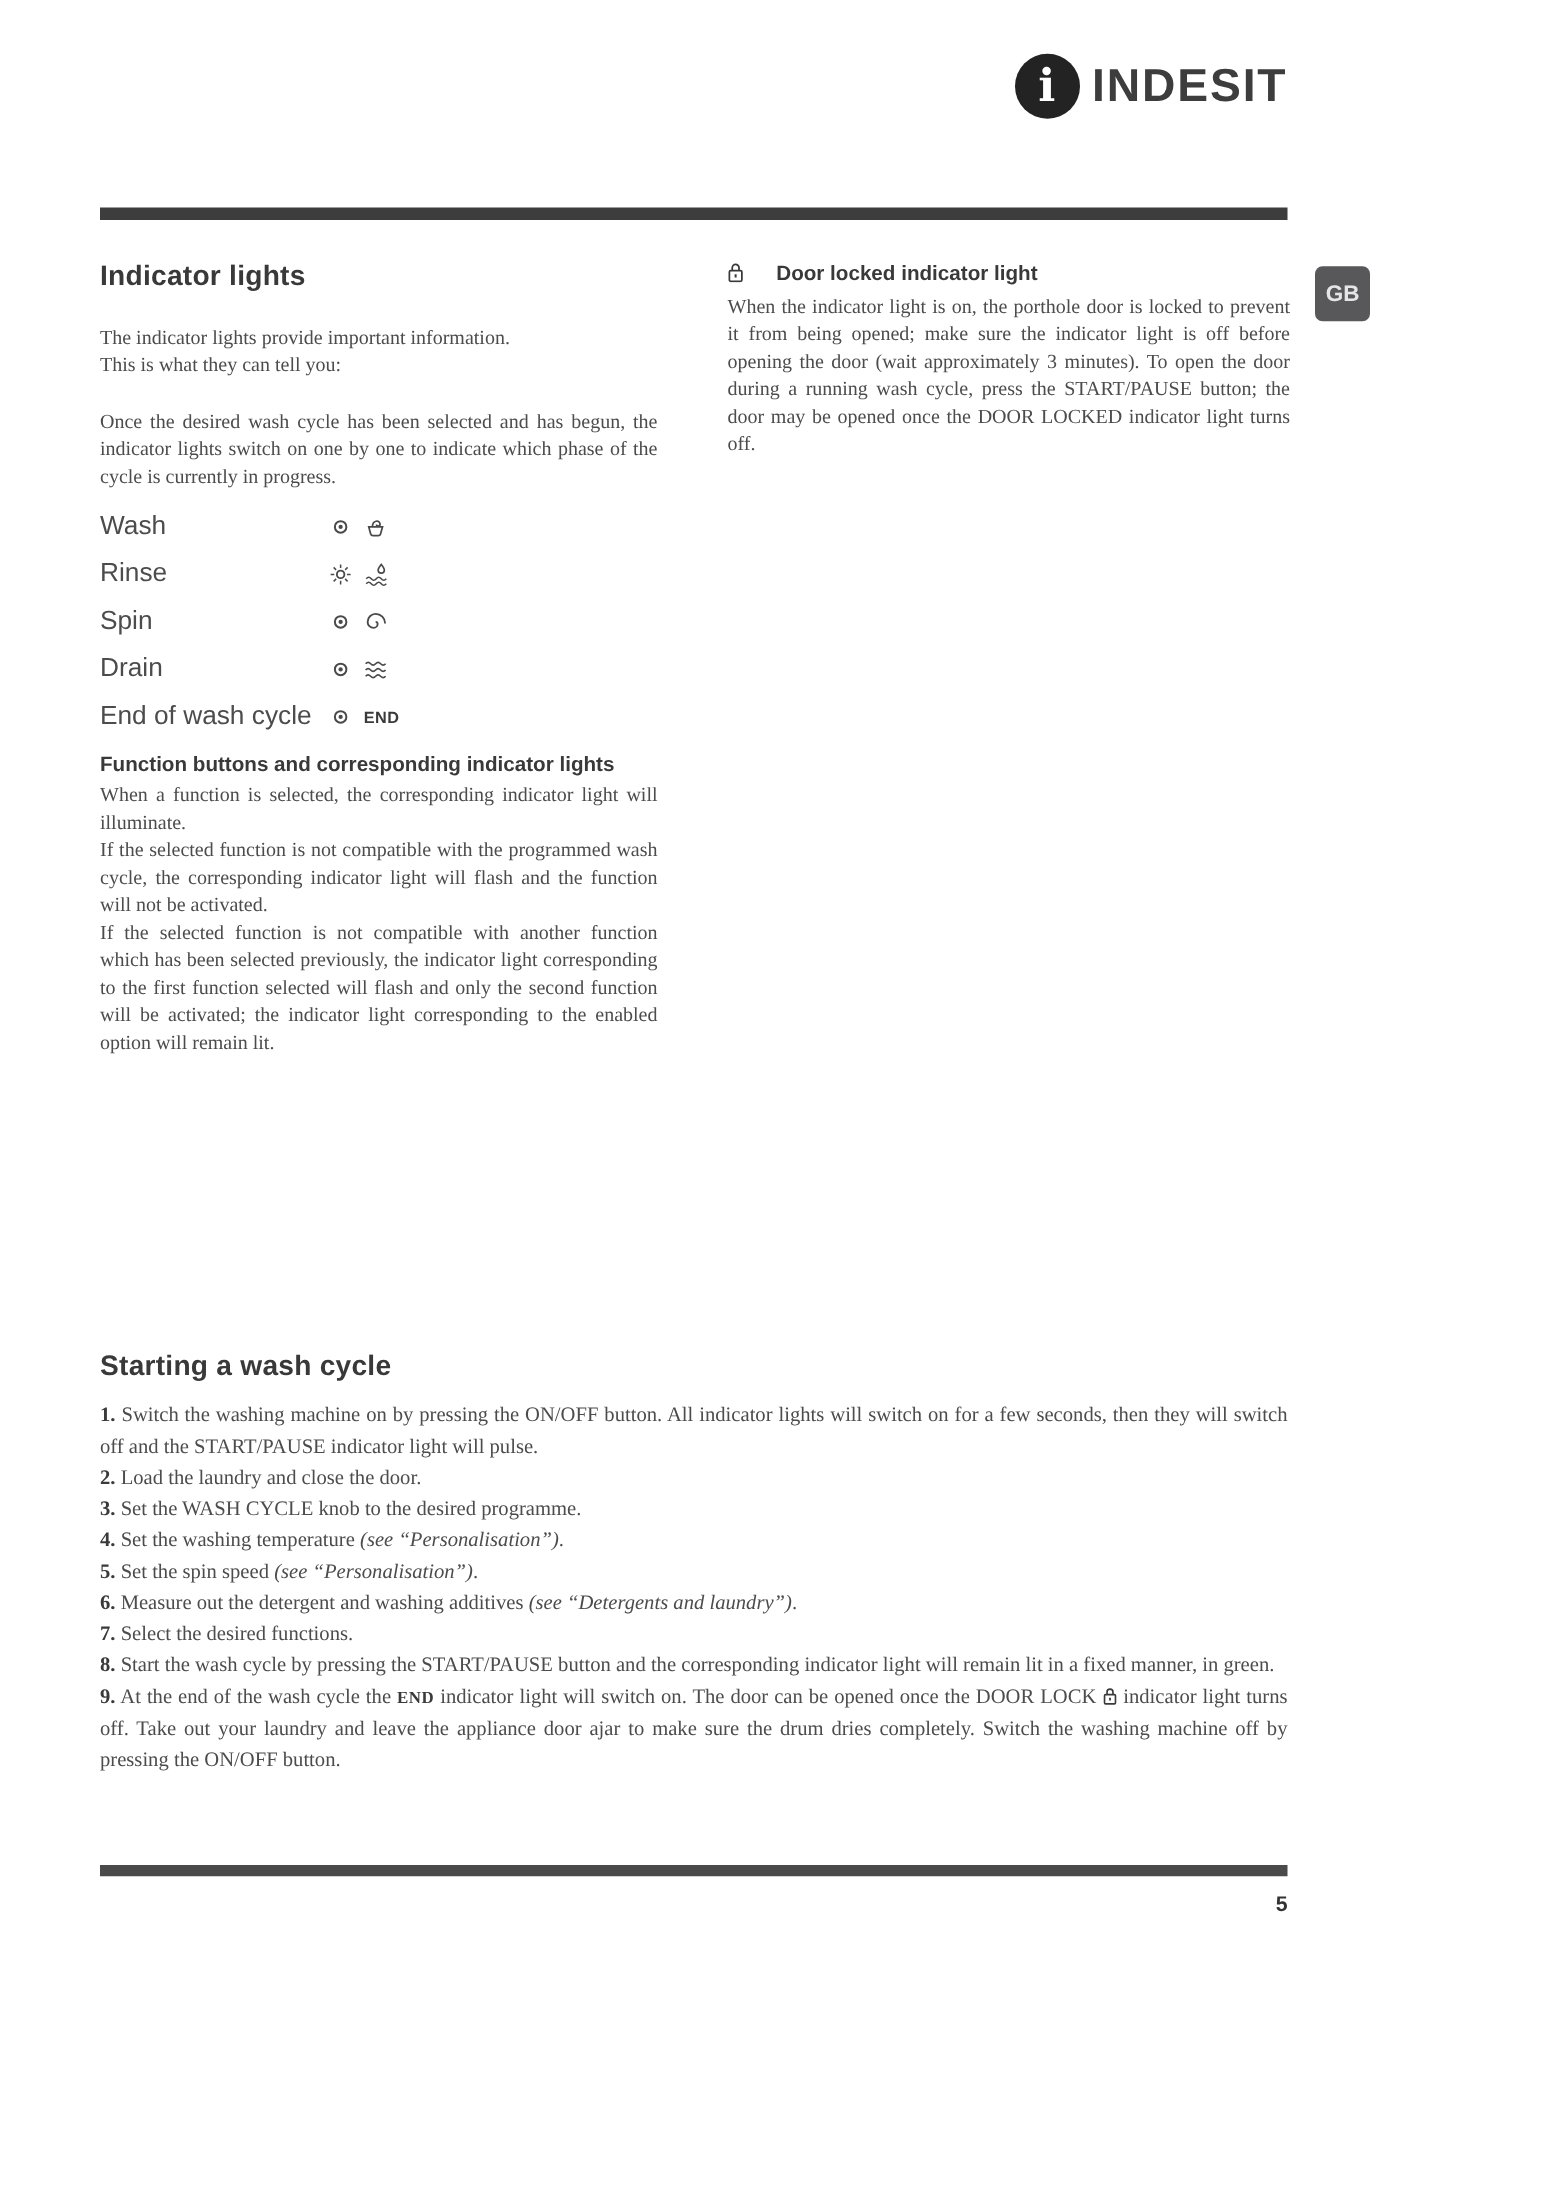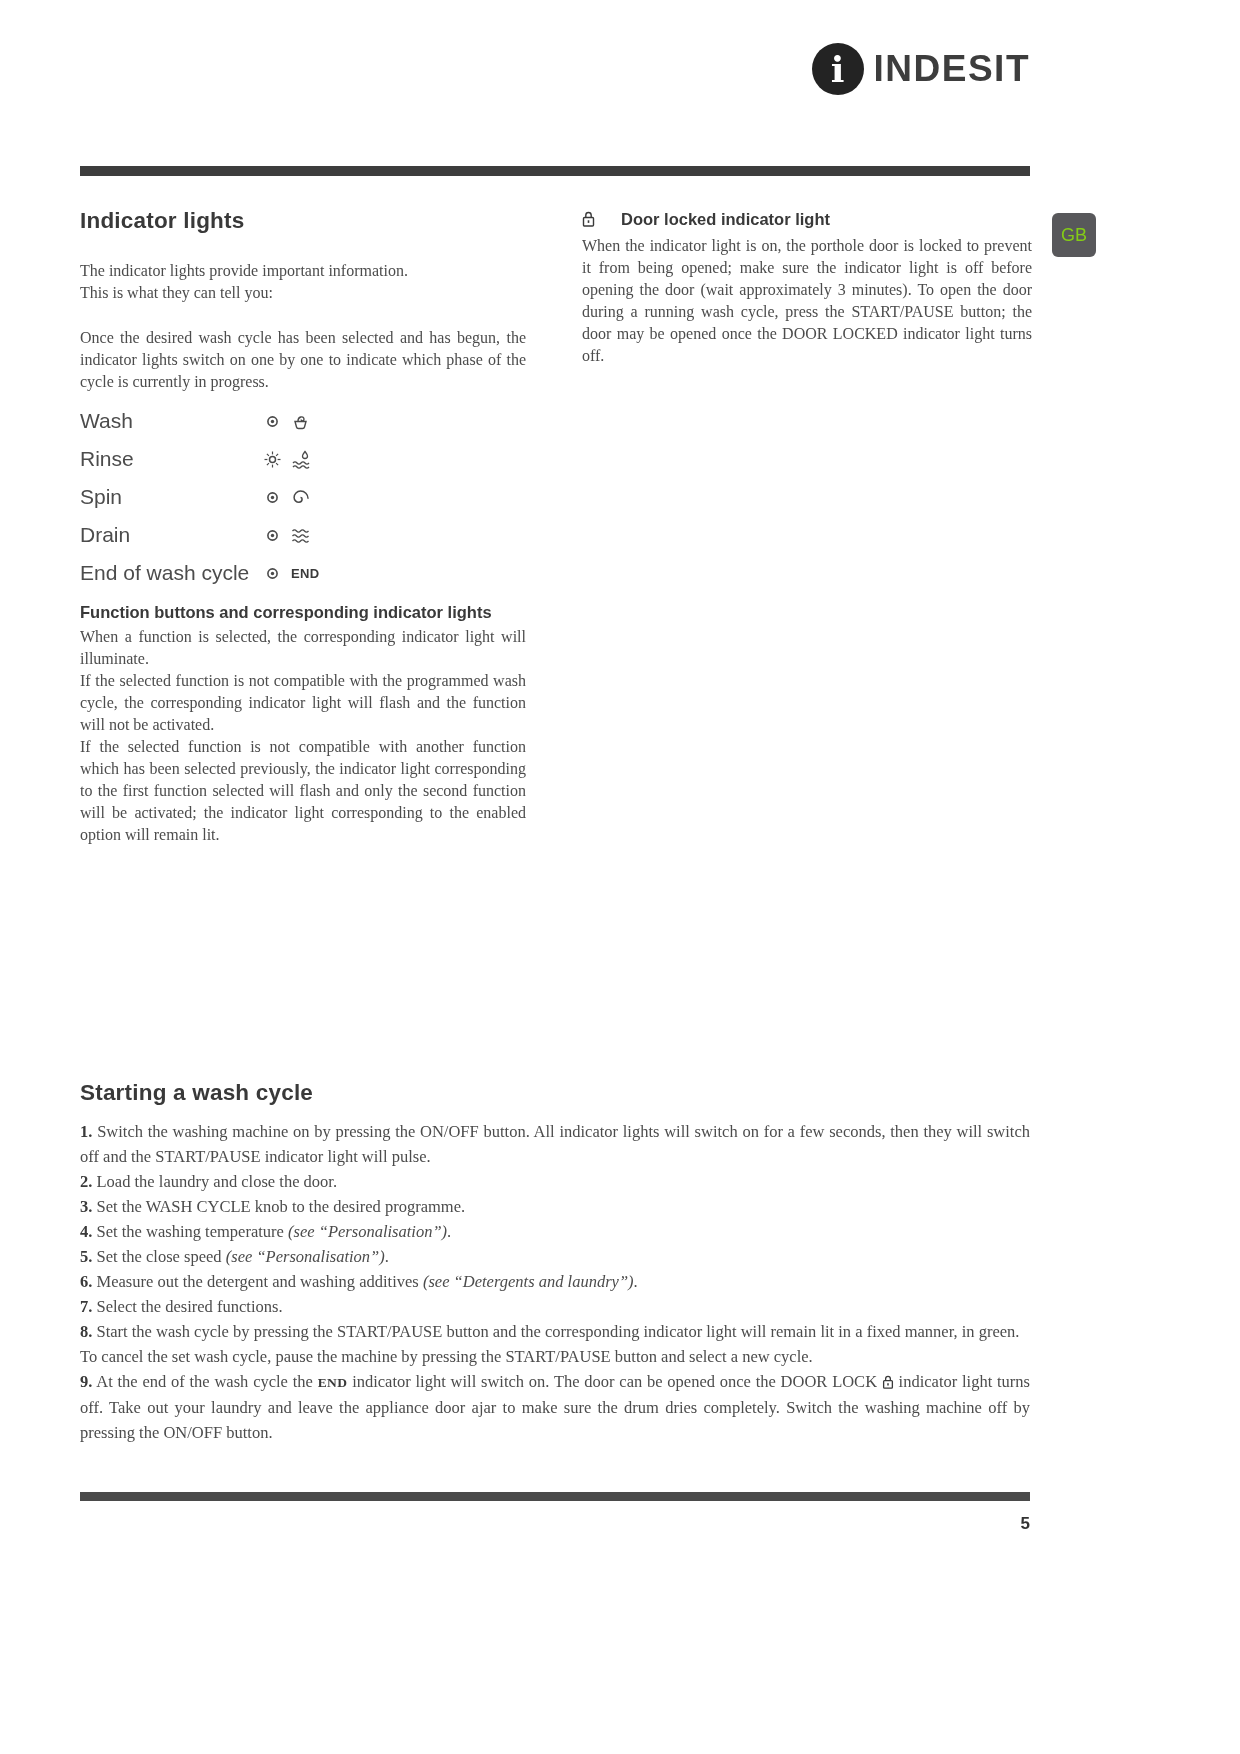--- a/index.html
+++ b/index.html
@@ -57,22 +57,22 @@
   .starting .section-title { margin-bottom: 13px; }
   .step { font-size: 16.5px; line-height: 25px; margin: 0; text-align: justify; }
   .step-num { font-weight: bold; color: #3a3a3a; }
   .step-em { font-style: italic; }
   .end-inline { font-weight: bold; font-size: 13.5px; letter-spacing: 0.4px; color: #3a3a3a; }
   .lock-inline svg { vertical-align: -2px; }
 
   
   .gb-tab {
     position: absolute; left: 1052px; top: 213px;
-    width: 44px; height: 44px; background: #58585b; color: #84cc16;
-    font-weight: normal; font-size: 18px;
+    width: 44px; height: 44px; background: #58585b; color: #e5e5e5;
+    font-weight: bold; font-size: 18px;
     display: flex; align-items: center; justify-content: center;
     border-radius: 6px;
   }
 
   
   .footer { position: absolute; left: 80px; top: 1492px; width: 950px; }
   .bottom-bar { height: 9px; background: #4a4a4a; }
   .page-number { text-align: right; font-weight: bold; font-size: 17px; color: #333333; margin-top: 13px; }
 </style>
 </head>
@@ -217,29 +217,28 @@
       <h1 class="section-title">Starting a wash cycle</h1>
 
       <p class="step"><strong class="step-num">1.</strong> <span>Switch the washing machine on by pressing the ON/OFF button. All indicator lights will switch on for a few seconds, then they will switch off and the START/PAUSE indicator light will pulse.</span><em class="step-em"></em><span></span></p>
 
       <p class="step"><strong class="step-num">2.</strong> <span>Load the laundry and close the door.</span><em class="step-em"></em><span></span></p>
 
       <p class="step"><strong class="step-num">3.</strong> <span>Set the WASH CYCLE knob to the desired programme.</span><em class="step-em"></em><span></span></p>
 
       <p class="step"><strong class="step-num">4.</strong> <span>Set the washing temperature</span> <em class="step-em">(see “Personalisation”)</em><span>.</span></p>
 
-      <p class="step"><strong class="step-num">5.</strong> <span>Set the close speed</span> <em class="step-em">(see “Personalisation”)</em><span>.</span></p>
+      <p class="step"><strong class="step-num">5.</strong> <span>Set the spin speed</span> <em class="step-em">(see “Personalisation”)</em><span>.</span></p>
 
       <p class="step"><strong class="step-num">6.</strong> <span>Measure out the detergent and washing additives</span> <em class="step-em">(see “Detergents and laundry”)</em><span>.</span></p>
 
       <p class="step"><strong class="step-num">7.</strong> <span>Select the desired functions.</span><em class="step-em"></em><span></span></p>
 
       <p class="step"><strong class="step-num">8.</strong> <span>Start the wash cycle by pressing the START/PAUSE button and the corresponding indicator light will remain lit in a fixed manner, in green.</span><em class="step-em"></em><span></span></p>
 
-      <p class="step">To cancel the set wash cycle, pause the machine by pressing the START/PAUSE button and select a new cycle.</p>
 
       <p class="step"><strong class="step-num">9.</strong> <span>At the end of the wash cycle the</span> <span class="end-inline">END</span> <span>indicator light will switch on. The door can be opened once the DOOR LOCK</span> <span class="lock-inline"><svg width="12" height="14" viewBox="0 0 13 16" fill="none" stroke="#3a3a3a" stroke-width="1.5">
               <rect x="1.5" y="6.5" width="10" height="8.5" rx="1"></rect>
               <path d="M3.8 6.5 V4.2 a2.7 2.7 0 0 1 5.4 0 V6.5"></path>
               <path d="M6.5 9.3 v2.6" stroke-width="1.7"></path>
             </svg></span> <span>indicator light turns off. Take out your laundry and leave the appliance door ajar to make sure the drum dries completely. Switch the washing machine off by pressing the ON/OFF button.</span></p>
     </div>
 
   </div>
 

